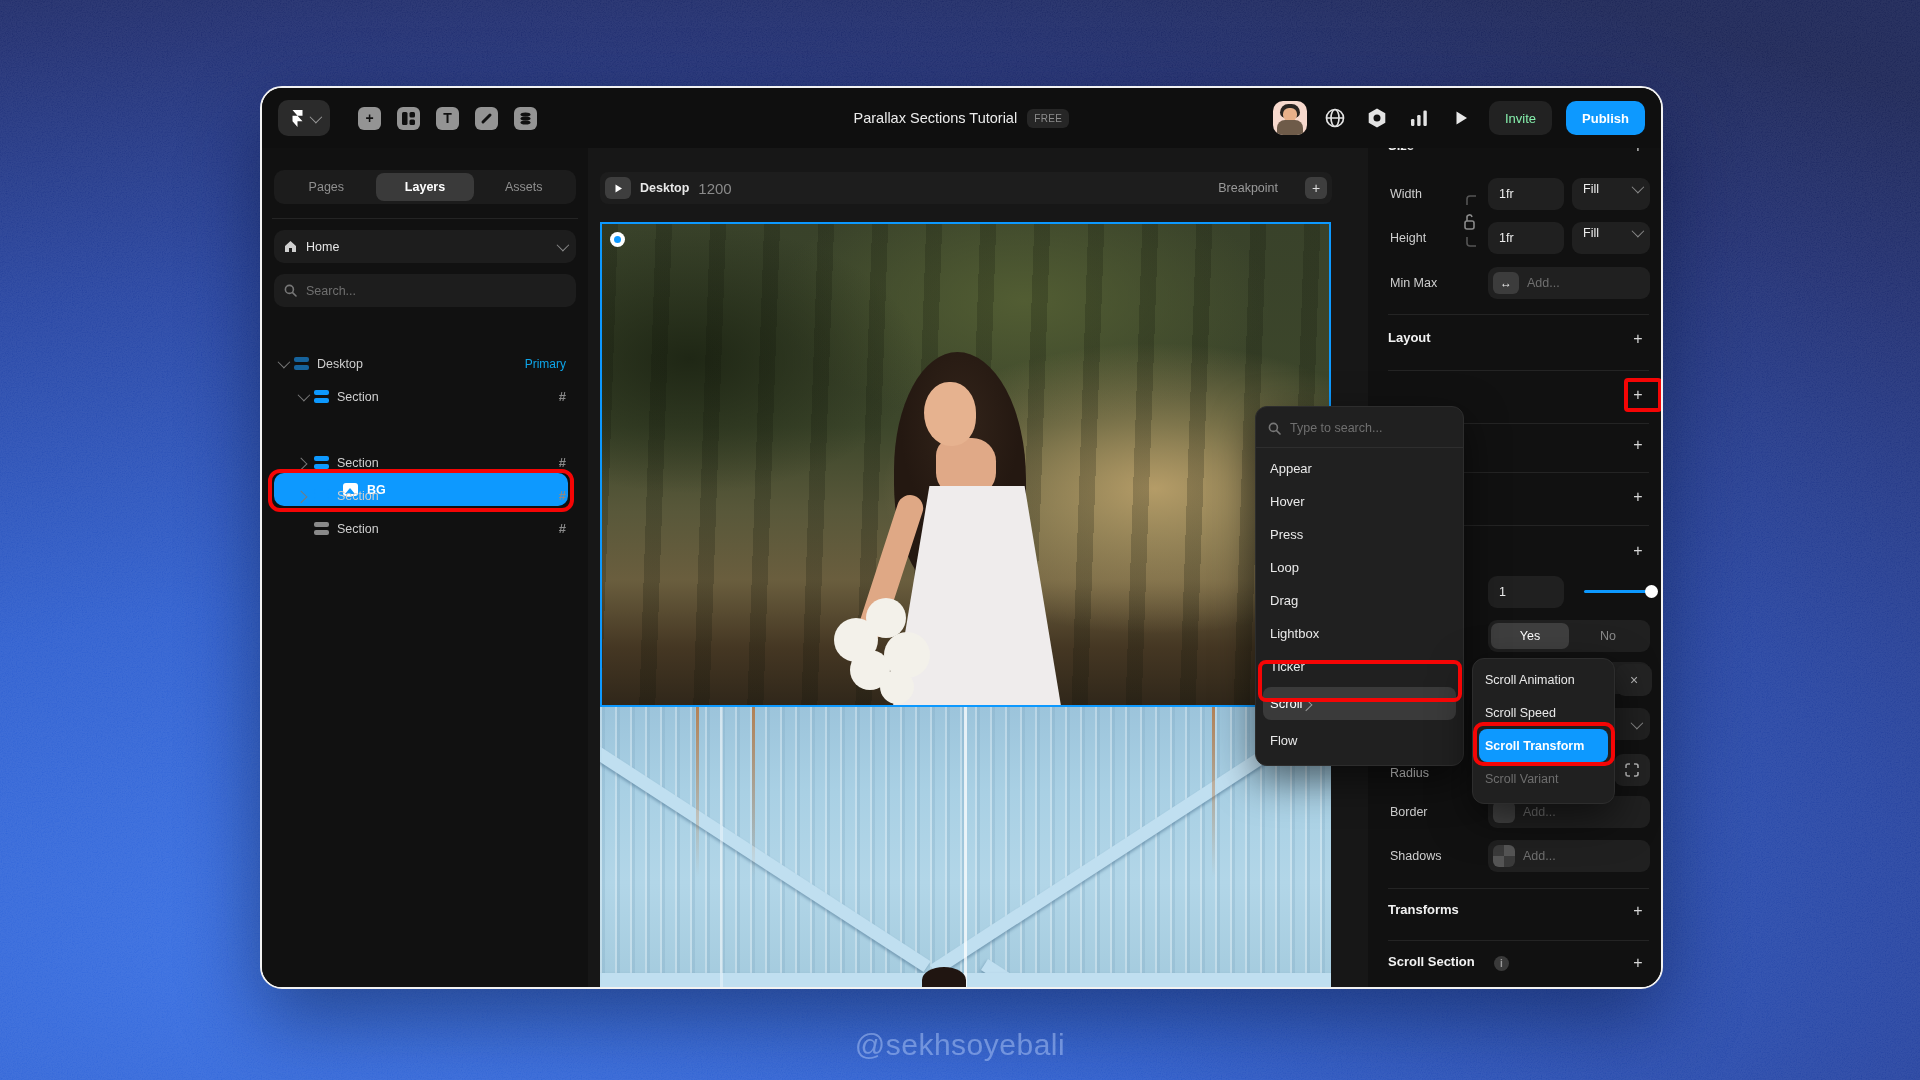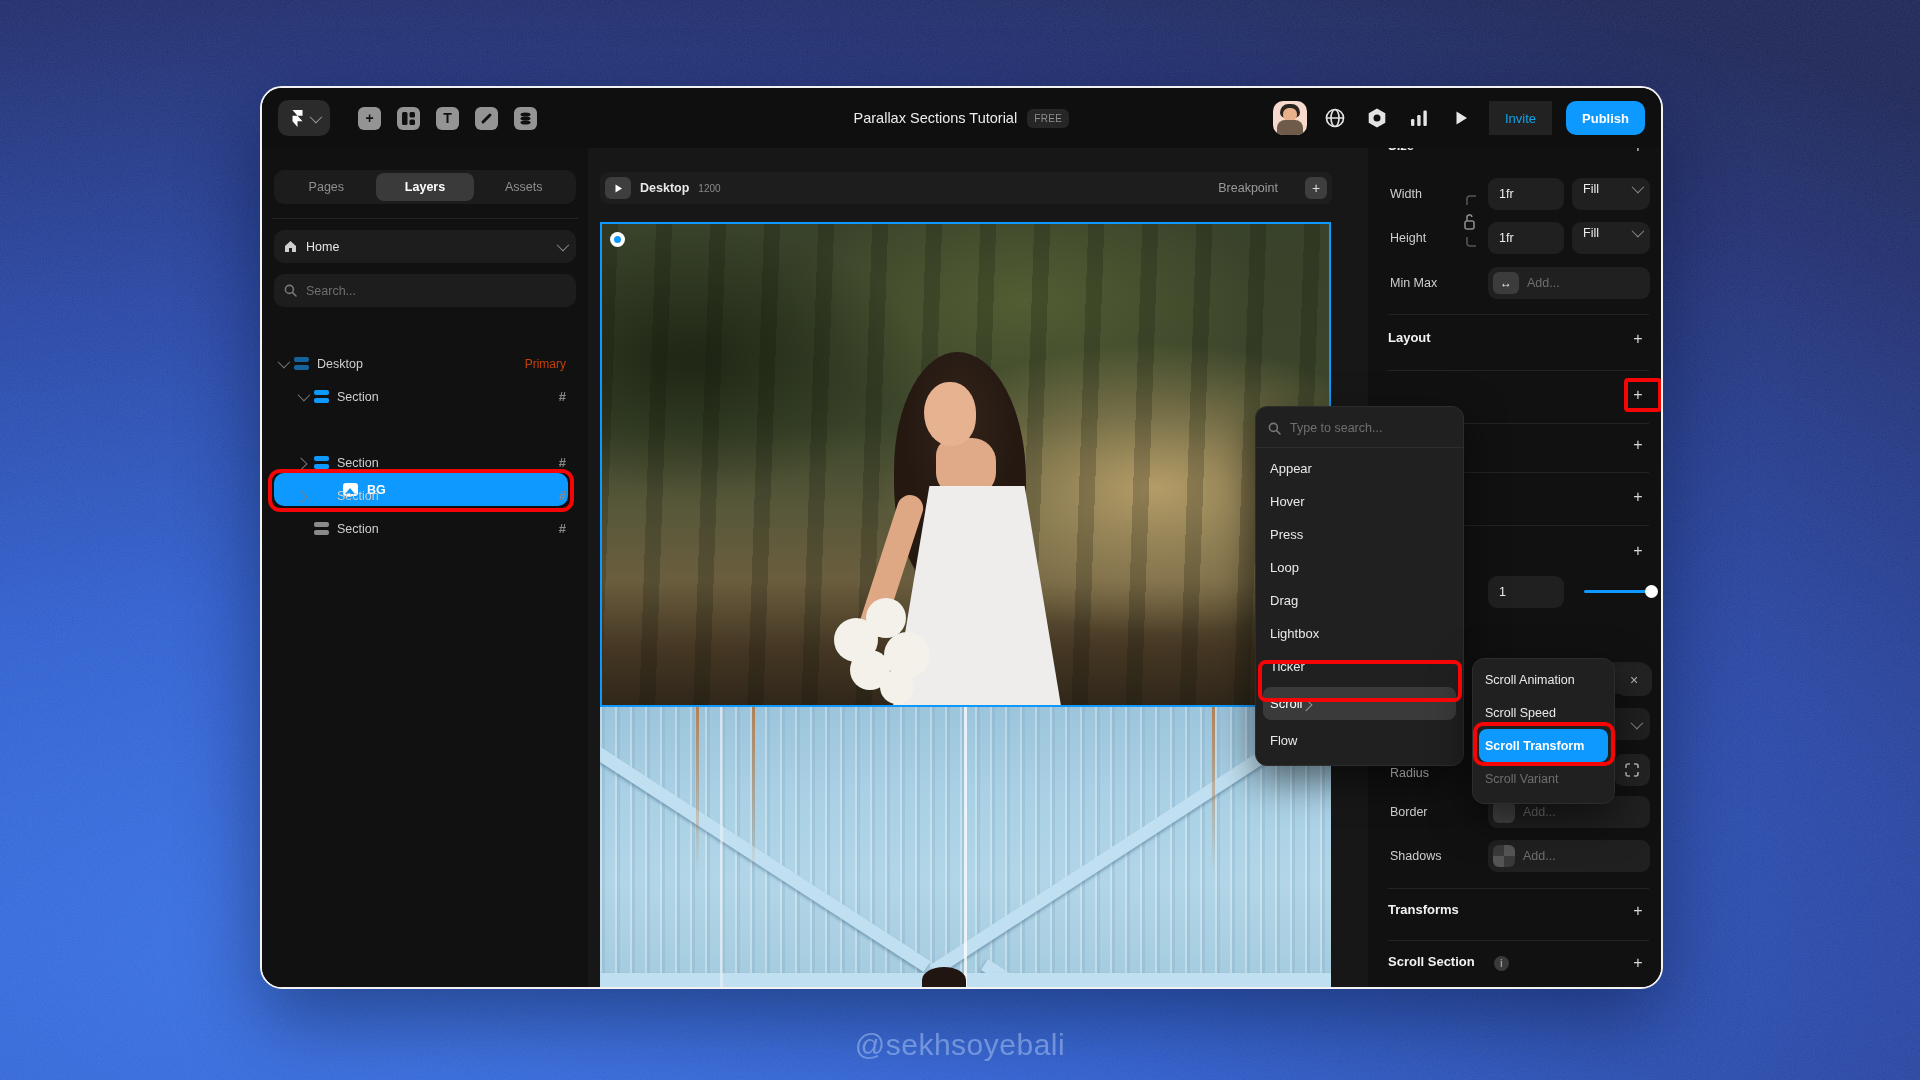--- a/index.html
+++ b/index.html
@@ -29,60 +29,60 @@
     align-items:center; justify-content:center; gap:10px; pointer-events:none; }
   .doc-title { color:#ececec; font-size:14.5px; }
   .badge { background:#262626; color:#8d8d8d; font-size:10px; font-weight:400; letter-spacing:.4px;
     padding:4px 7px; border-radius:6px; }
   .tb-right { margin-left:auto; display:flex; align-items:center; gap:14px; }
   .avatar { width:34px; height:34px; border-radius:10px; background:#f7d9cd; position:relative; overflow:hidden; }
   .avatar .hair { position:absolute; left:7px; top:3px; width:20px; height:14px; background:#2a2420; border-radius:9px 9px 6px 6px; }
   .avatar .face { position:absolute; left:10px; top:7px; width:14px; height:13px; background:#e9b089; border-radius:6px; }
   .avatar .body { position:absolute; left:4px; top:19px; width:26px; height:16px; background:#6e5b49; border-radius:8px 8px 0 0; }
   .tb-ico { width:28px; height:28px; display:flex; align-items:center; justify-content:center; }
-  .btn-invite { height:34px; padding:0 16px; background:#222; color:#0ea5e9; font-size:13px;
-    border-radius:0; display:flex; align-items:center; }
+  .btn-invite { height:34px; padding:0 16px; background:#222; color:#86efac; font-size:13px;
+    border-radius:10px; display:flex; align-items:center; }
   .btn-publish { height:34px; padding:0 16px; background:#0D99FF; color:#fff; font-size:13px; font-weight:700;
     border-radius:10px; display:flex; align-items:center; }
 
   
   .sidebar { position:absolute; left:0; top:60px; width:326px; bottom:0; background:#111; }
   .tabs { position:absolute; left:12px; right:12px; top:22px; height:34px; background:#1c1c1c;
     border-radius:10px; display:flex; padding:3px; }
   .tab { flex:1; display:flex; align-items:center; justify-content:center; font-size:12.5px; color:#8f8f8f; border-radius:8px; }
   .tab.active { background:#3a3a3a; color:#fff; font-weight:700; }
   .side-div { position:absolute; left:10px; right:10px; top:70px; height:1px; background:#242424; }
   .pill { position:absolute; left:12px; right:12px; height:33px; background:#1d1d1d; border-radius:10px;
     display:flex; align-items:center; padding:0 10px; gap:9px; font-size:12.5px; }
   .pill-home { top:82px; color:#e6e6e6; }
   .pill-search { top:126px; color:#6f6f6f; }
   .pill .spacer { flex:1; }
 
   .tree { position:absolute; left:12px; right:12px; top:199px; }
   .trow { position:relative; height:33px; display:flex; align-items:center; font-size:12.5px; color:#cfcfcf; }
-  .trow .meta { margin-left:auto; margin-right:10px; color:#c2410c; font-size:12px; }
+  .trow .meta { margin-left:auto; margin-right:10px; color:#0ea5e9; font-size:12px; }
   .trow .hash { margin-left:auto; margin-right:10px; color:#8a8a8a; font-size:13px; font-weight:700; }
   .chev { width:16px; display:flex; justify-content:center; color:#7a7a7a; }
   .stack { width:15px; height:13px; position:relative; margin:0 8px 0 4px; }
   .stack i { position:absolute; left:0; right:0; height:5px; border-radius:2px; display:block; }
   .stack i:first-child { top:0; } .stack i:last-child { bottom:0; }
   .stack.blue i { background:#0D99FF; } .stack.steel i { background:#16639c; } .stack.gray i { background:#8a8a8a; }
   .row-selected { position:absolute; left:0; right:8px; top:126px; height:33px; background:#0D99FF;
     border-radius:10px; display:flex; align-items:center; color:#fff; font-weight:600; font-size:12.5px; }
   .img-ico { width:15px; height:13px; background:#fff; border-radius:3px; position:relative; overflow:hidden; margin:0 9px 0 69px; }
   .img-ico:before { content:""; position:absolute; left:2px; bottom:2px; border-left:5px solid transparent;
     border-right:5px solid transparent; border-bottom:6px solid #0D99FF; }
 
   
   .canvas { position:absolute; left:326px; top:60px; width:780px; bottom:0; background:#171717; }
   .bp-bar { position:absolute; left:12px; top:24px; width:732px; height:32px; background:#1d1d1d;
     border-radius:8px; display:flex; align-items:center; padding:0 5px; gap:9px; }
   .bp-play { width:26px; height:22px; background:#3e3e3e; border-radius:6px; display:flex; align-items:center; justify-content:center; }
   .bp-name { color:#e8e8e8; font-size:12.5px; font-weight:600; }
-  .bp-width { color:#8a8a8a; font-size:10px; }
+  .bp-width { color:#8a8a8a; font-size:15px; }
   .bp-right { margin-left:auto; display:flex; align-items:center; gap:27px; color:#9a9a9a; font-size:12.5px; }
   .bp-plus { width:22px; height:22px; background:#3e3e3e; border-radius:6px; display:flex; align-items:center;
     justify-content:center; color:#ddd; font-size:14px; }
 
   .frame1 { position:absolute; left:12px; top:74px; width:731px; height:485px; border:2px solid #0D99FF; overflow:hidden;
     background:
       radial-gradient(52% 42% at 76% 55%, rgba(186,160,106,.95), rgba(186,160,106,0) 72%),
       radial-gradient(45% 40% at 12% 28%, #1f2715, rgba(31,39,21,0) 70%),
       radial-gradient(50% 38% at 58% 16%, #525d33, rgba(82,93,51,0) 68%),
       linear-gradient(180deg,#39422a 0%,#3d472b 42%,#59583a 60%,#6a5e3e 74%,#453723 88%,#30271a 100%); }
@@ -458,20 +458,26 @@
       </div>
 
       <div class="rp-row" style="top:428px;height:32px">
         <div class="ctl ctl-input">
           <span>1</span>
           </div>
         <div class="slider">
             <span class="knob"></span>
           </div>
       </div>
+      <div class="rp-row" style="top:472px;height:32px">
+        <div class="seg">
+          <div class="on">Yes</div>
+          <div>No</div>
+        </div>
+      </div>
 
       <div class="ctl" style="left:120px;width:162px;top:514px"></div>
       <div class="sq-btn" style="left:248px;top:516px">×</div>
       <div class="ctl" style="left:120px;width:162px;top:560px;justify-content:flex-end;padding-right:10px">
         <span class="cdown" style="color:#8a8a8a"></span>
       </div>
 
       <div class="rp-row" style="top:606px;height:32px">
         <span class="rp-label" style="top:12px">Radius</span>
         <div class="ctl" style="left:120px;width:118px"></div>

